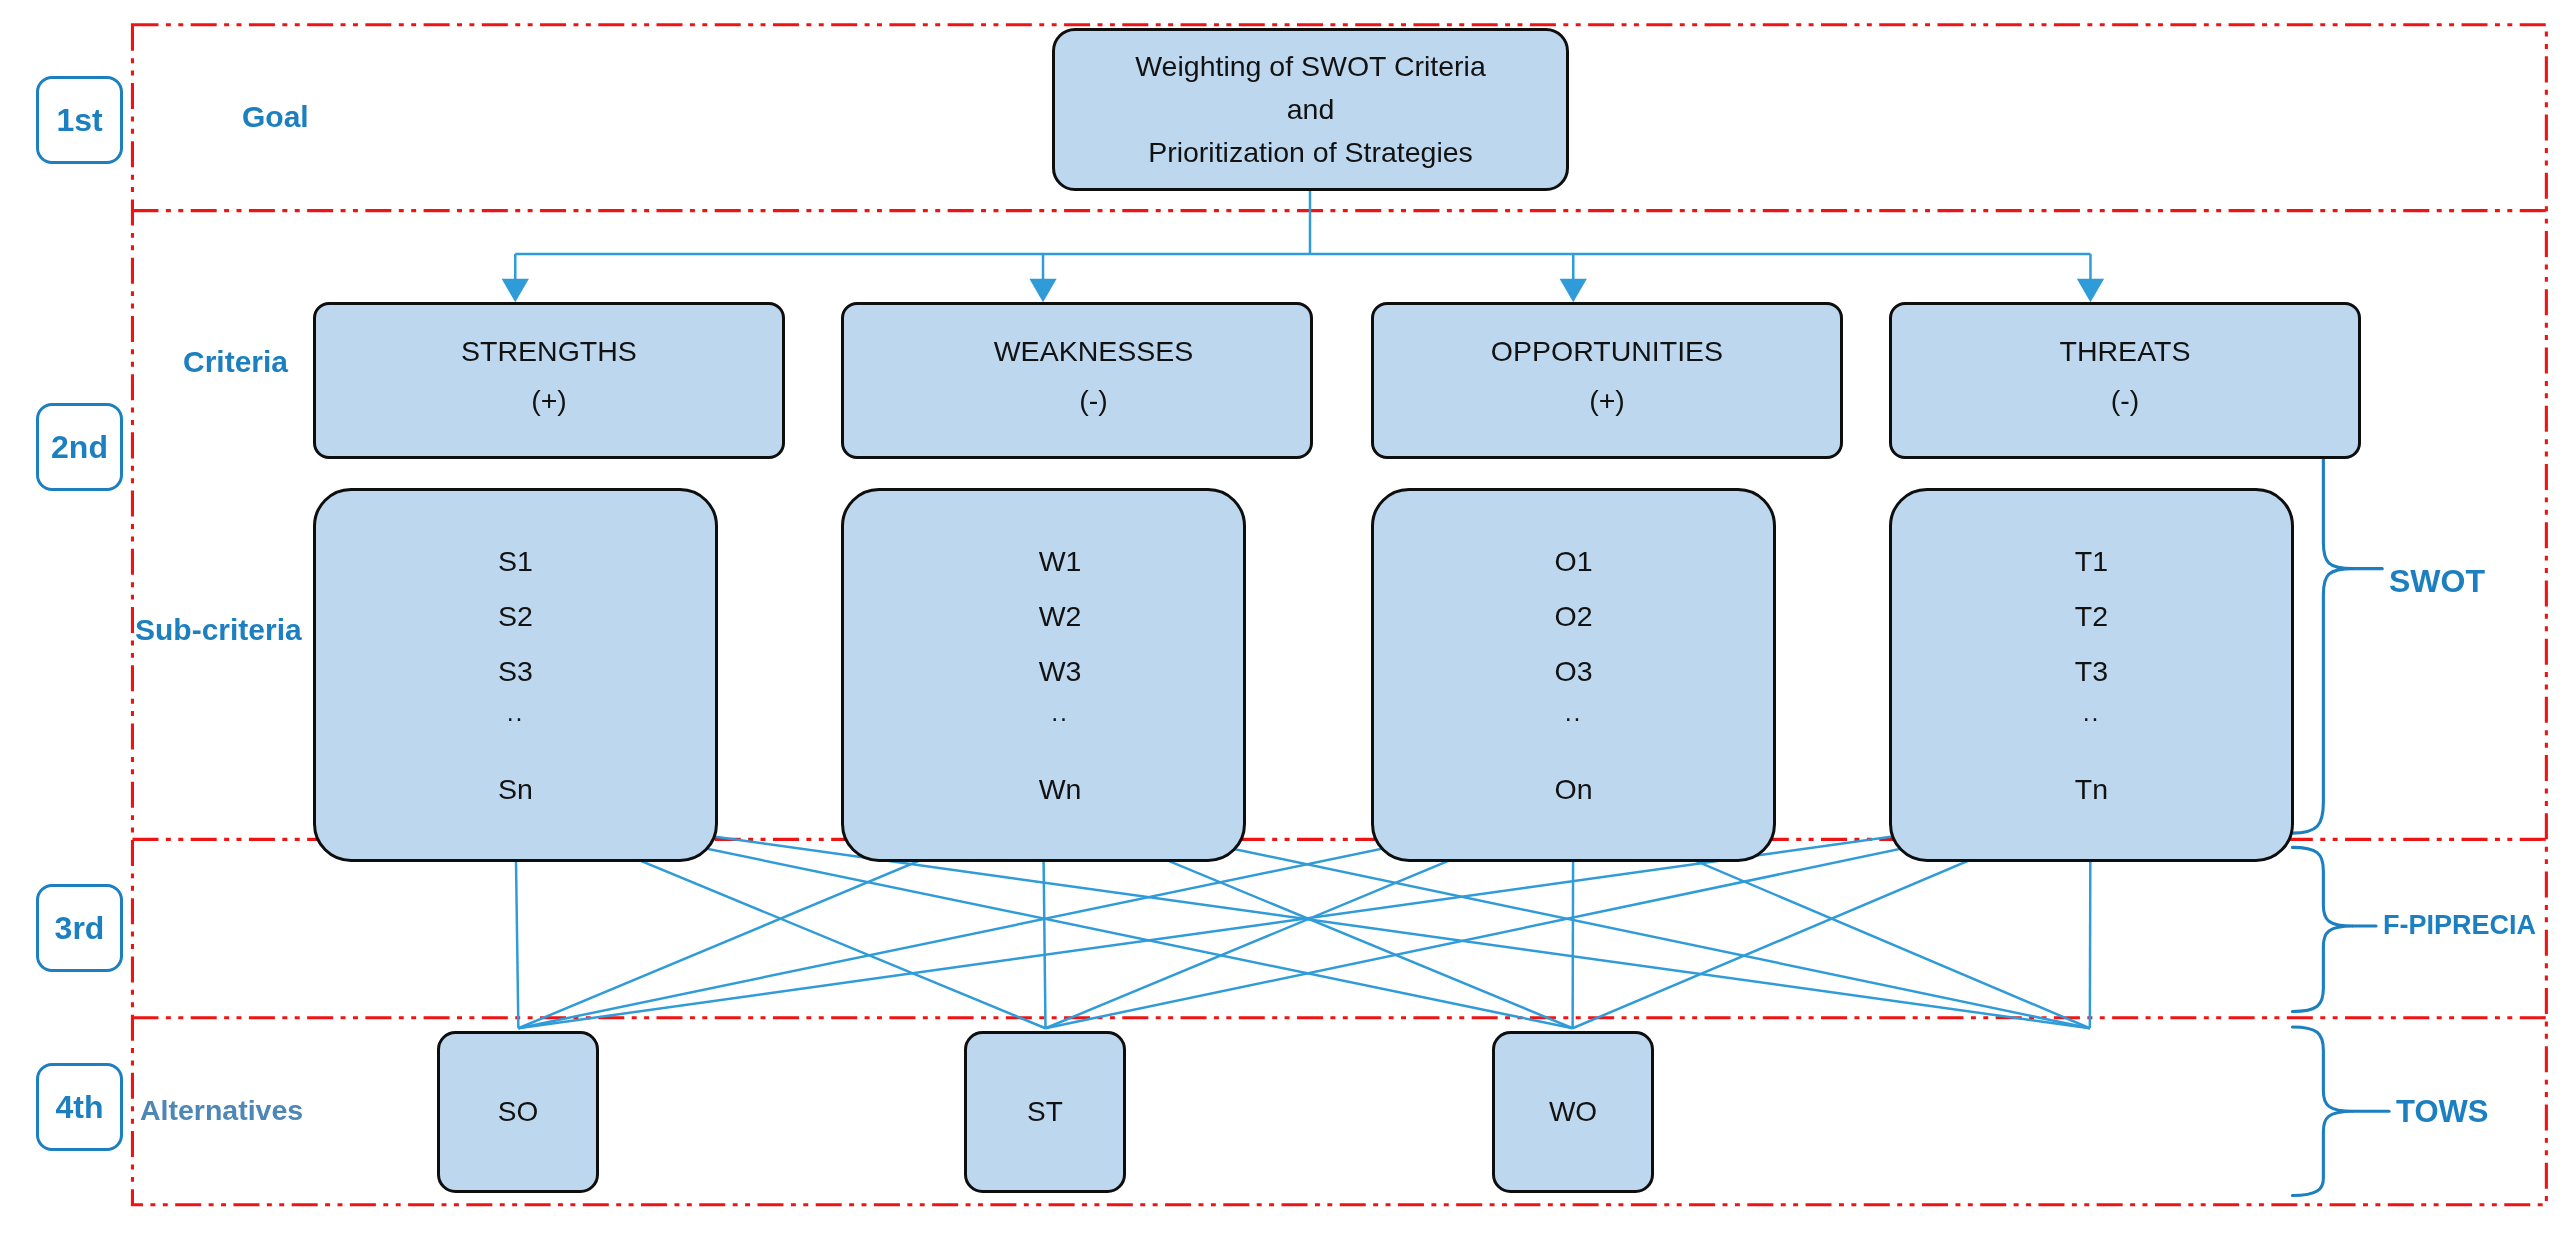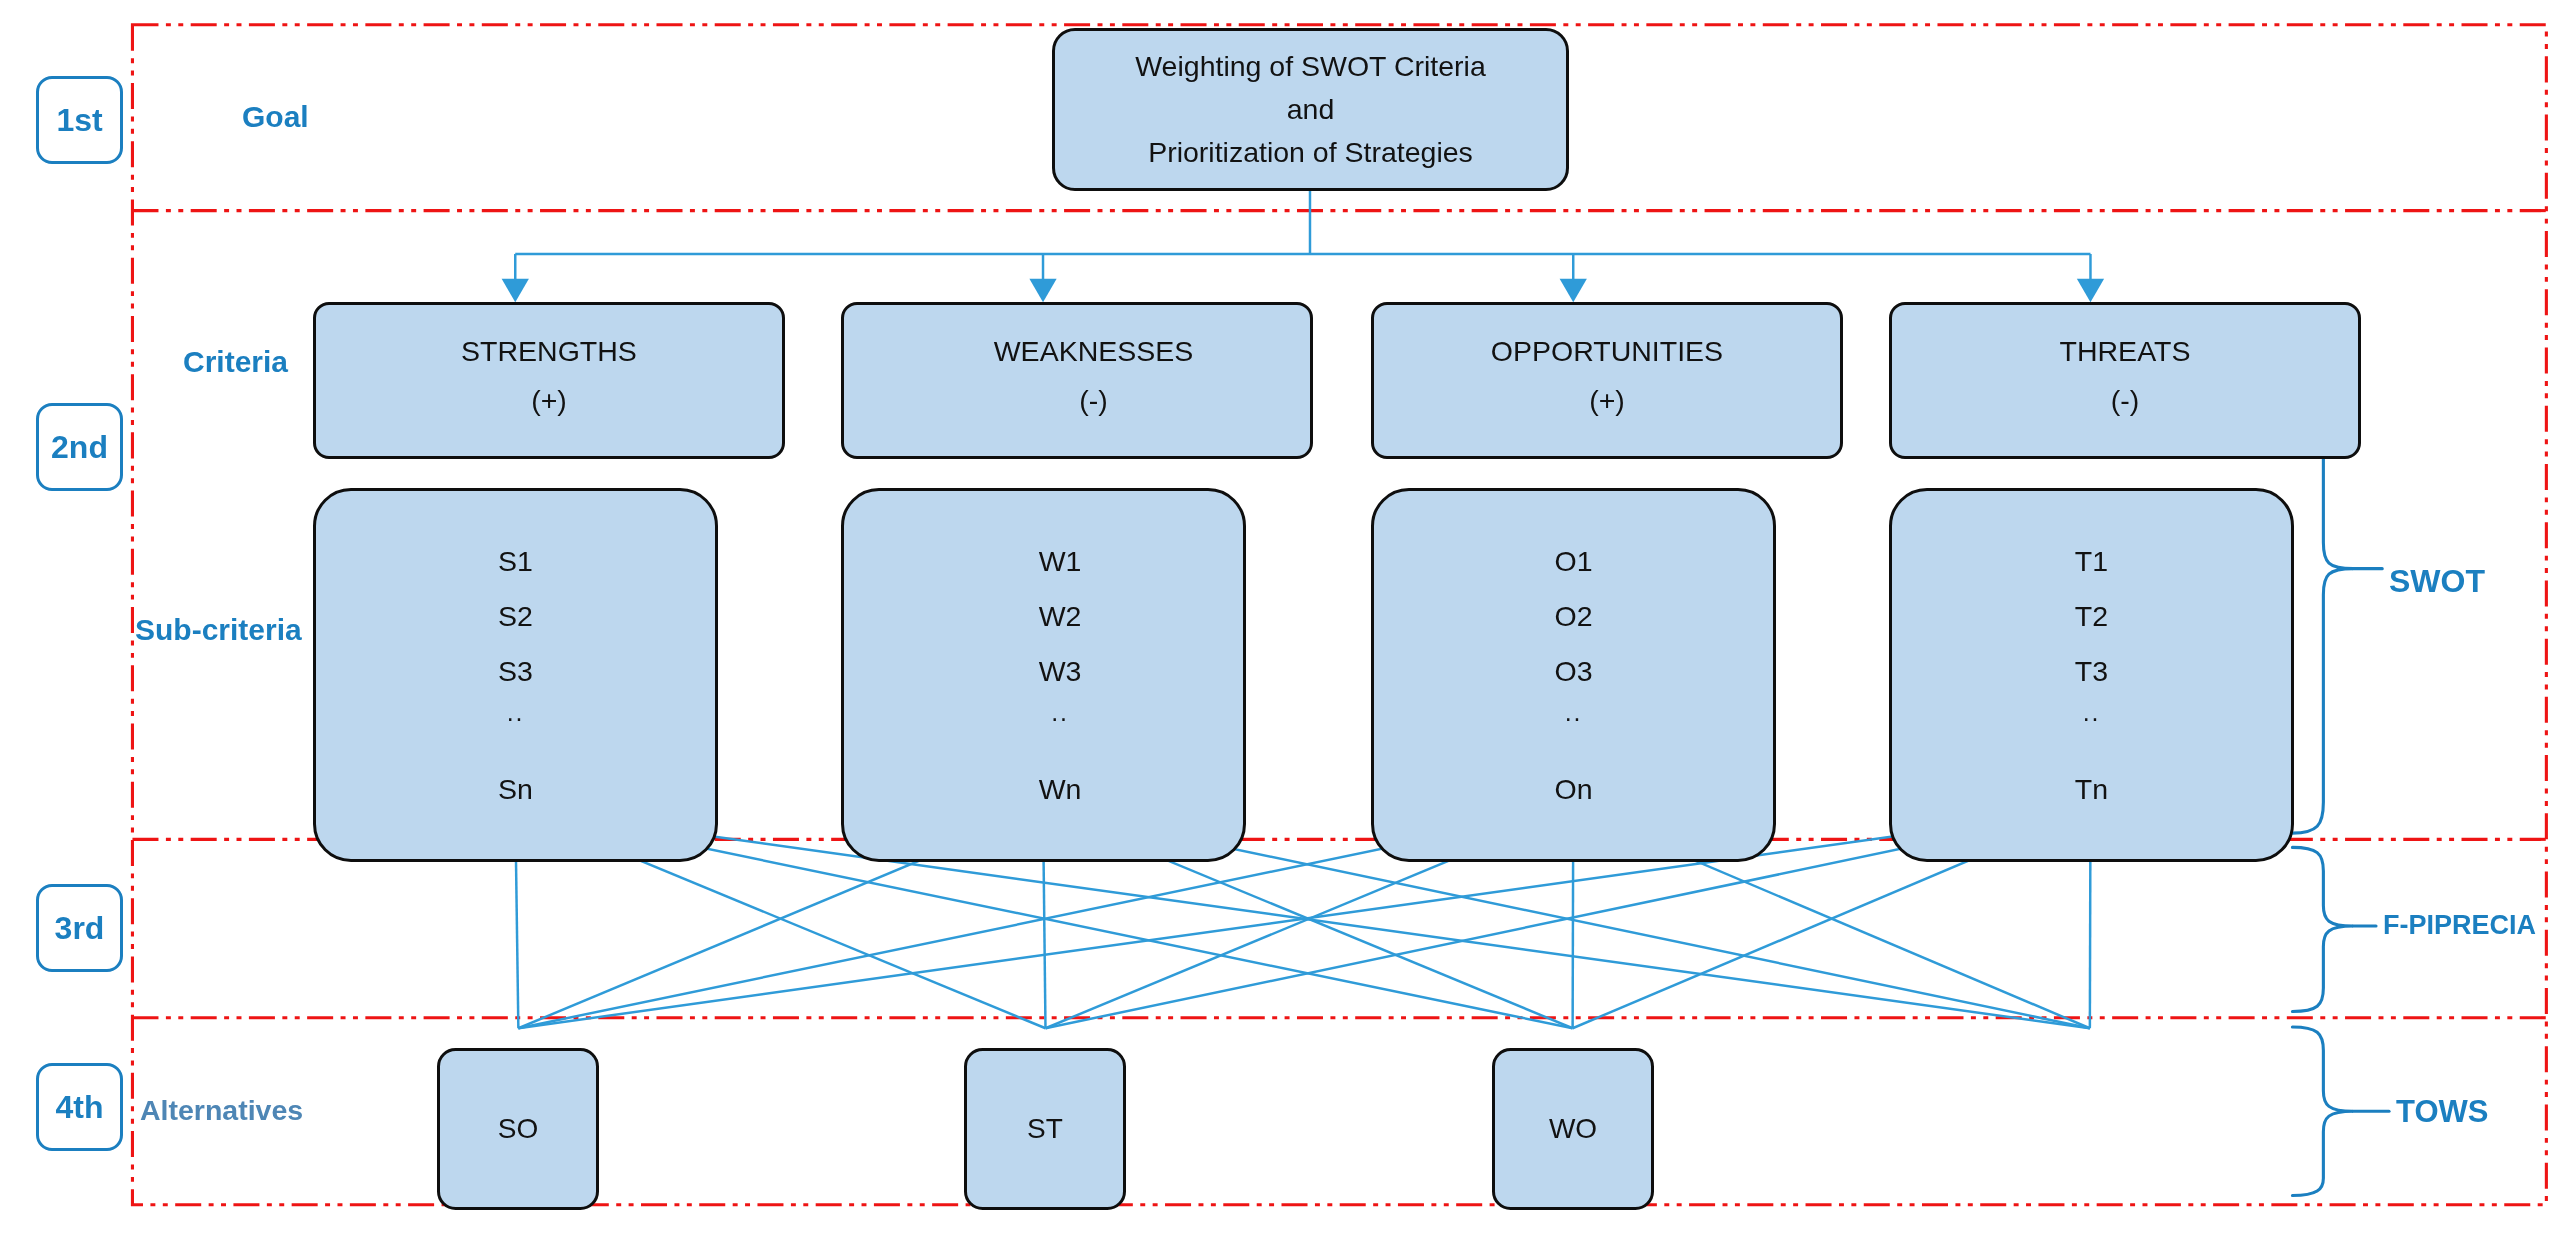--- a/index.html
+++ b/index.html
@@ -33,21 +33,21 @@
   }
   .goal-box{left:1052px;top:28px;width:517px;height:163px;border-radius:23px;
             font-size:28.5px;line-height:1.5;}
   .crit-box{top:302px;width:472px;height:157px;border-radius:16px;
             font-size:28.5px;padding-bottom:8.7px;}
   .crit-box .sign{margin-top:16px;}
   .sub-box{top:488px;width:405px;height:374px;border-radius:38px;font-size:28.5px;}
   .sub-box .it{line-height:55px;}
   .sub-box .dots{font-size:25px;line-height:27px;letter-spacing:1.9px;}
   .sub-box .last{margin-top:36px;}
-  .alt-box{top:1031px;width:162px;height:162px;border-radius:18.6px;font-size:28px;margin-top:17px;}
+  .alt-box{top:1031px;width:162px;height:162px;border-radius:18.6px;font-size:28px;}
 
   .c1{left:313px;} .c2{left:841px;padding-left:33px;} .c3{left:1371px;} .c4{left:1889px;}
   .a1{left:437px;} .a2{left:964px;} .a3{left:1492px;} .a4{left:2009px;}
 
   
   .tier{
     position:absolute;left:36px;width:87px;height:88px;
     background:#ffffff;border:3.1px solid var(--accent-blue,#1b7fc0);
     border-radius:16px;box-sizing:border-box;
     display:flex;align-items:center;justify-content:center;

